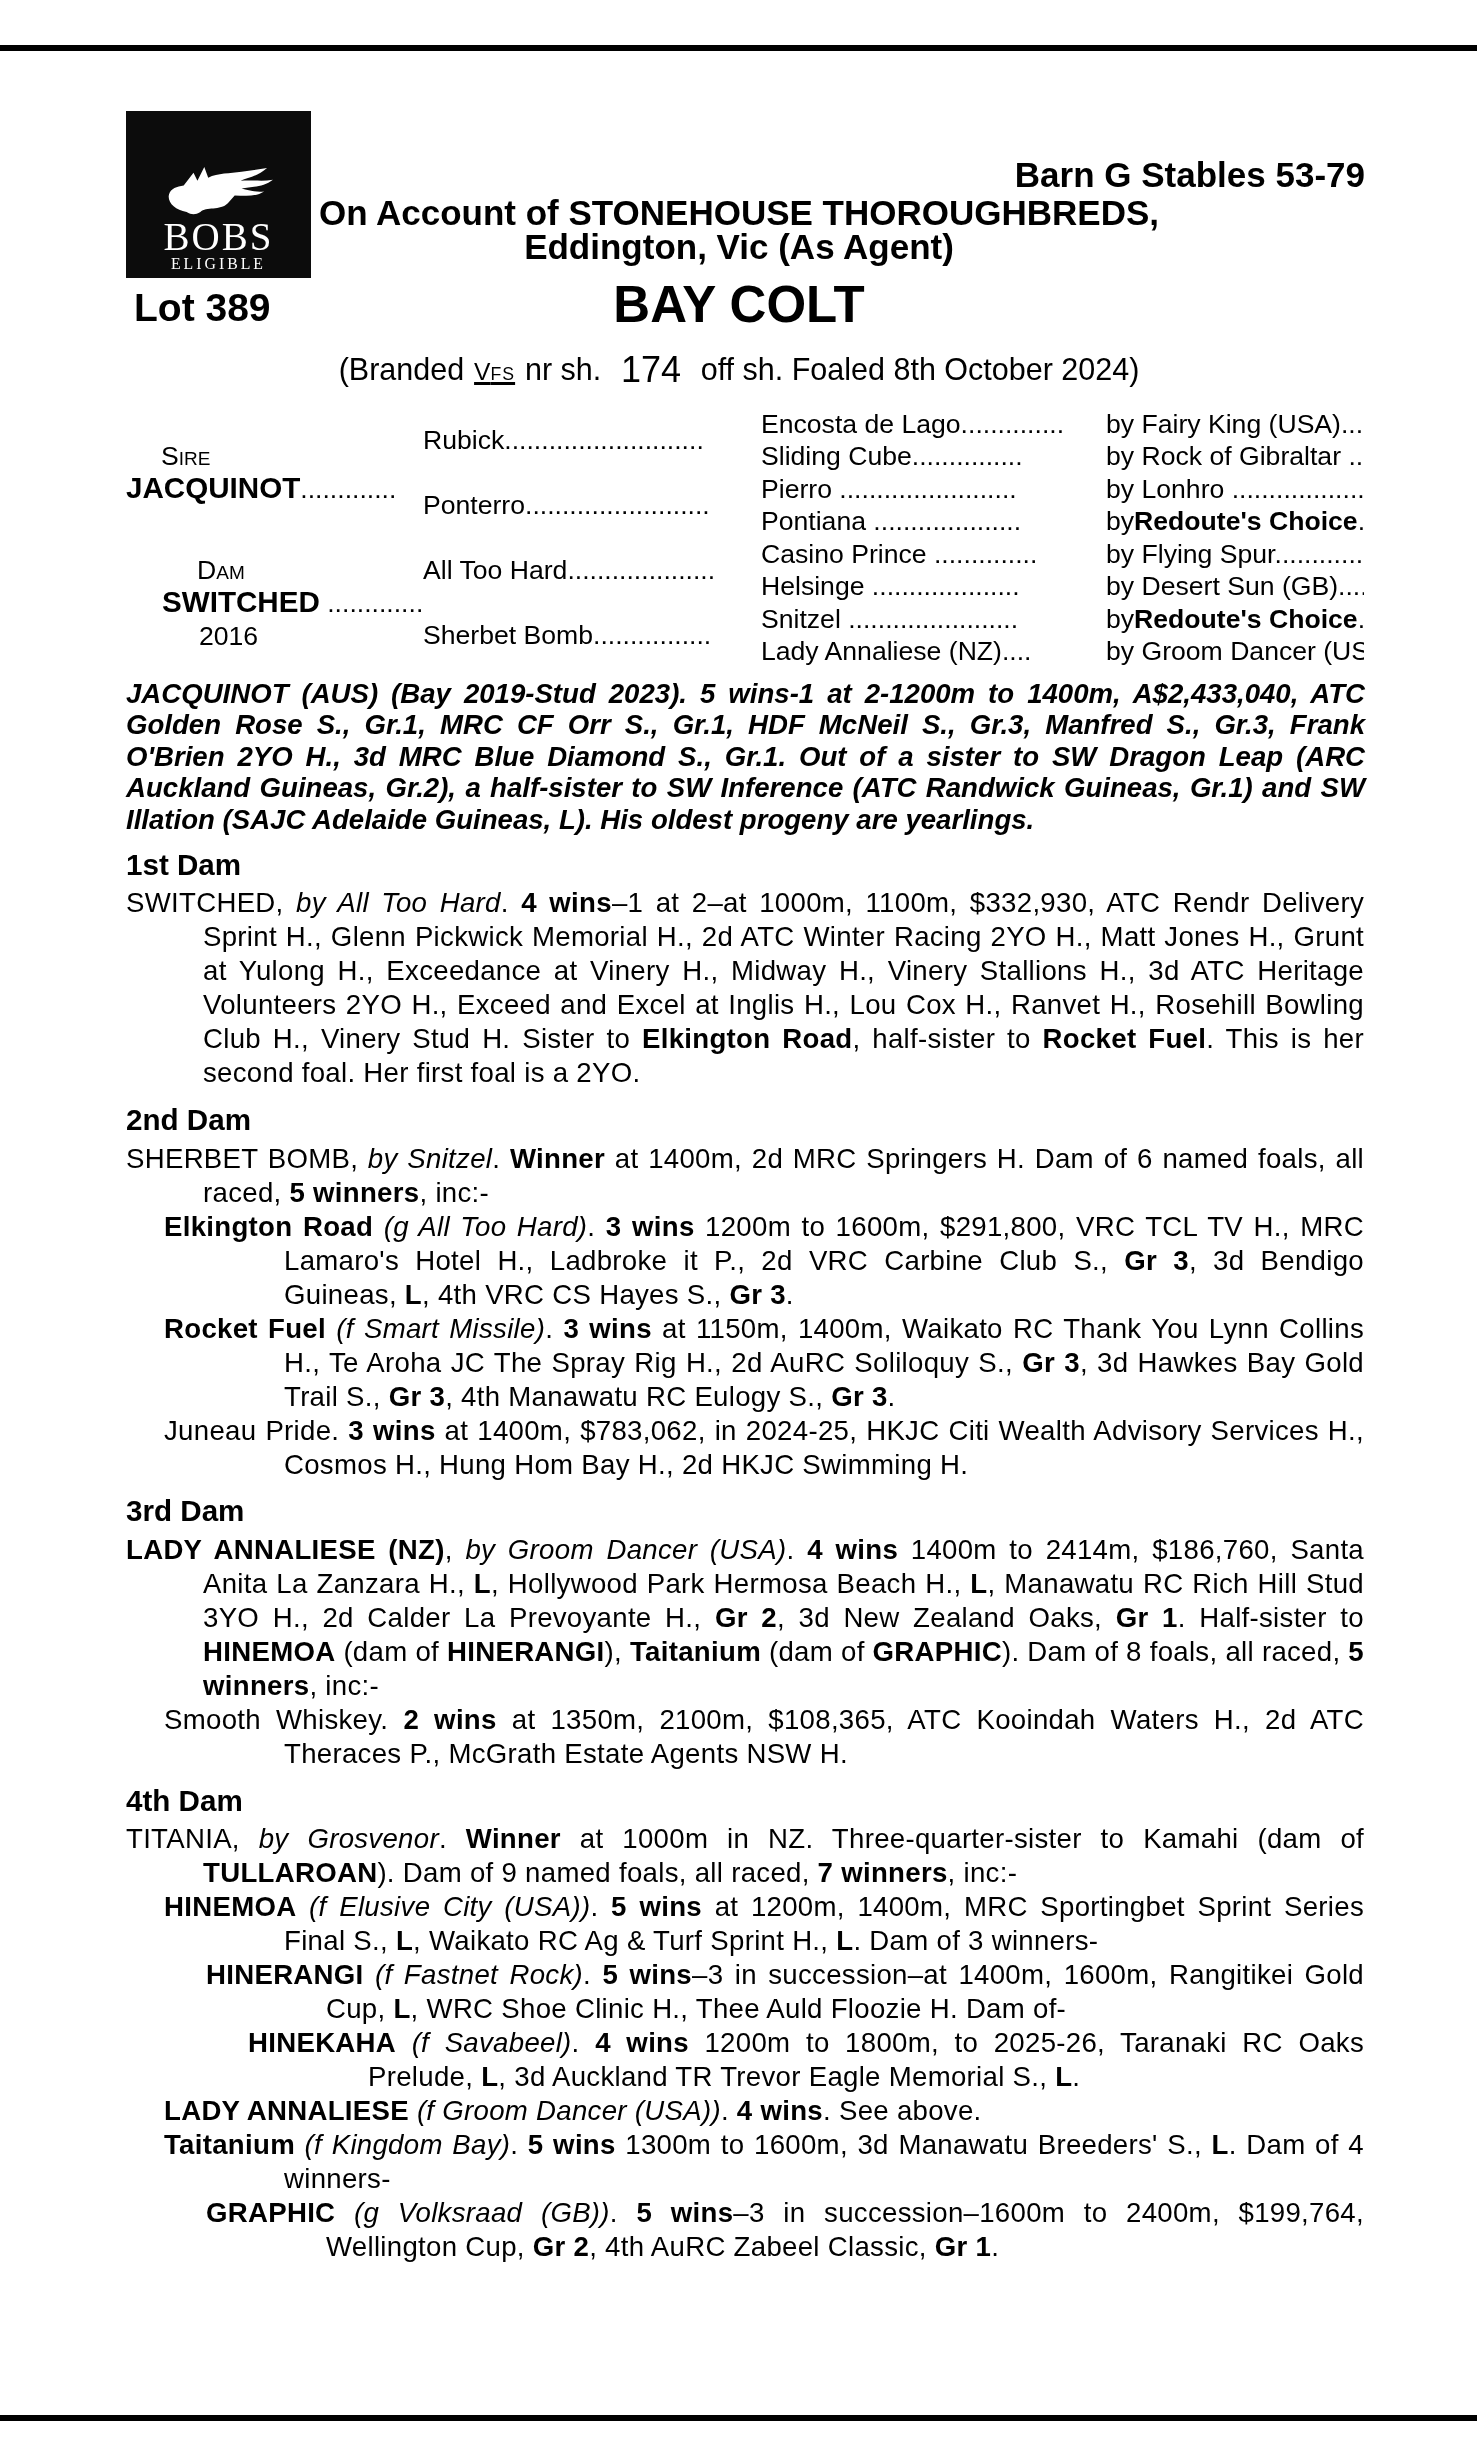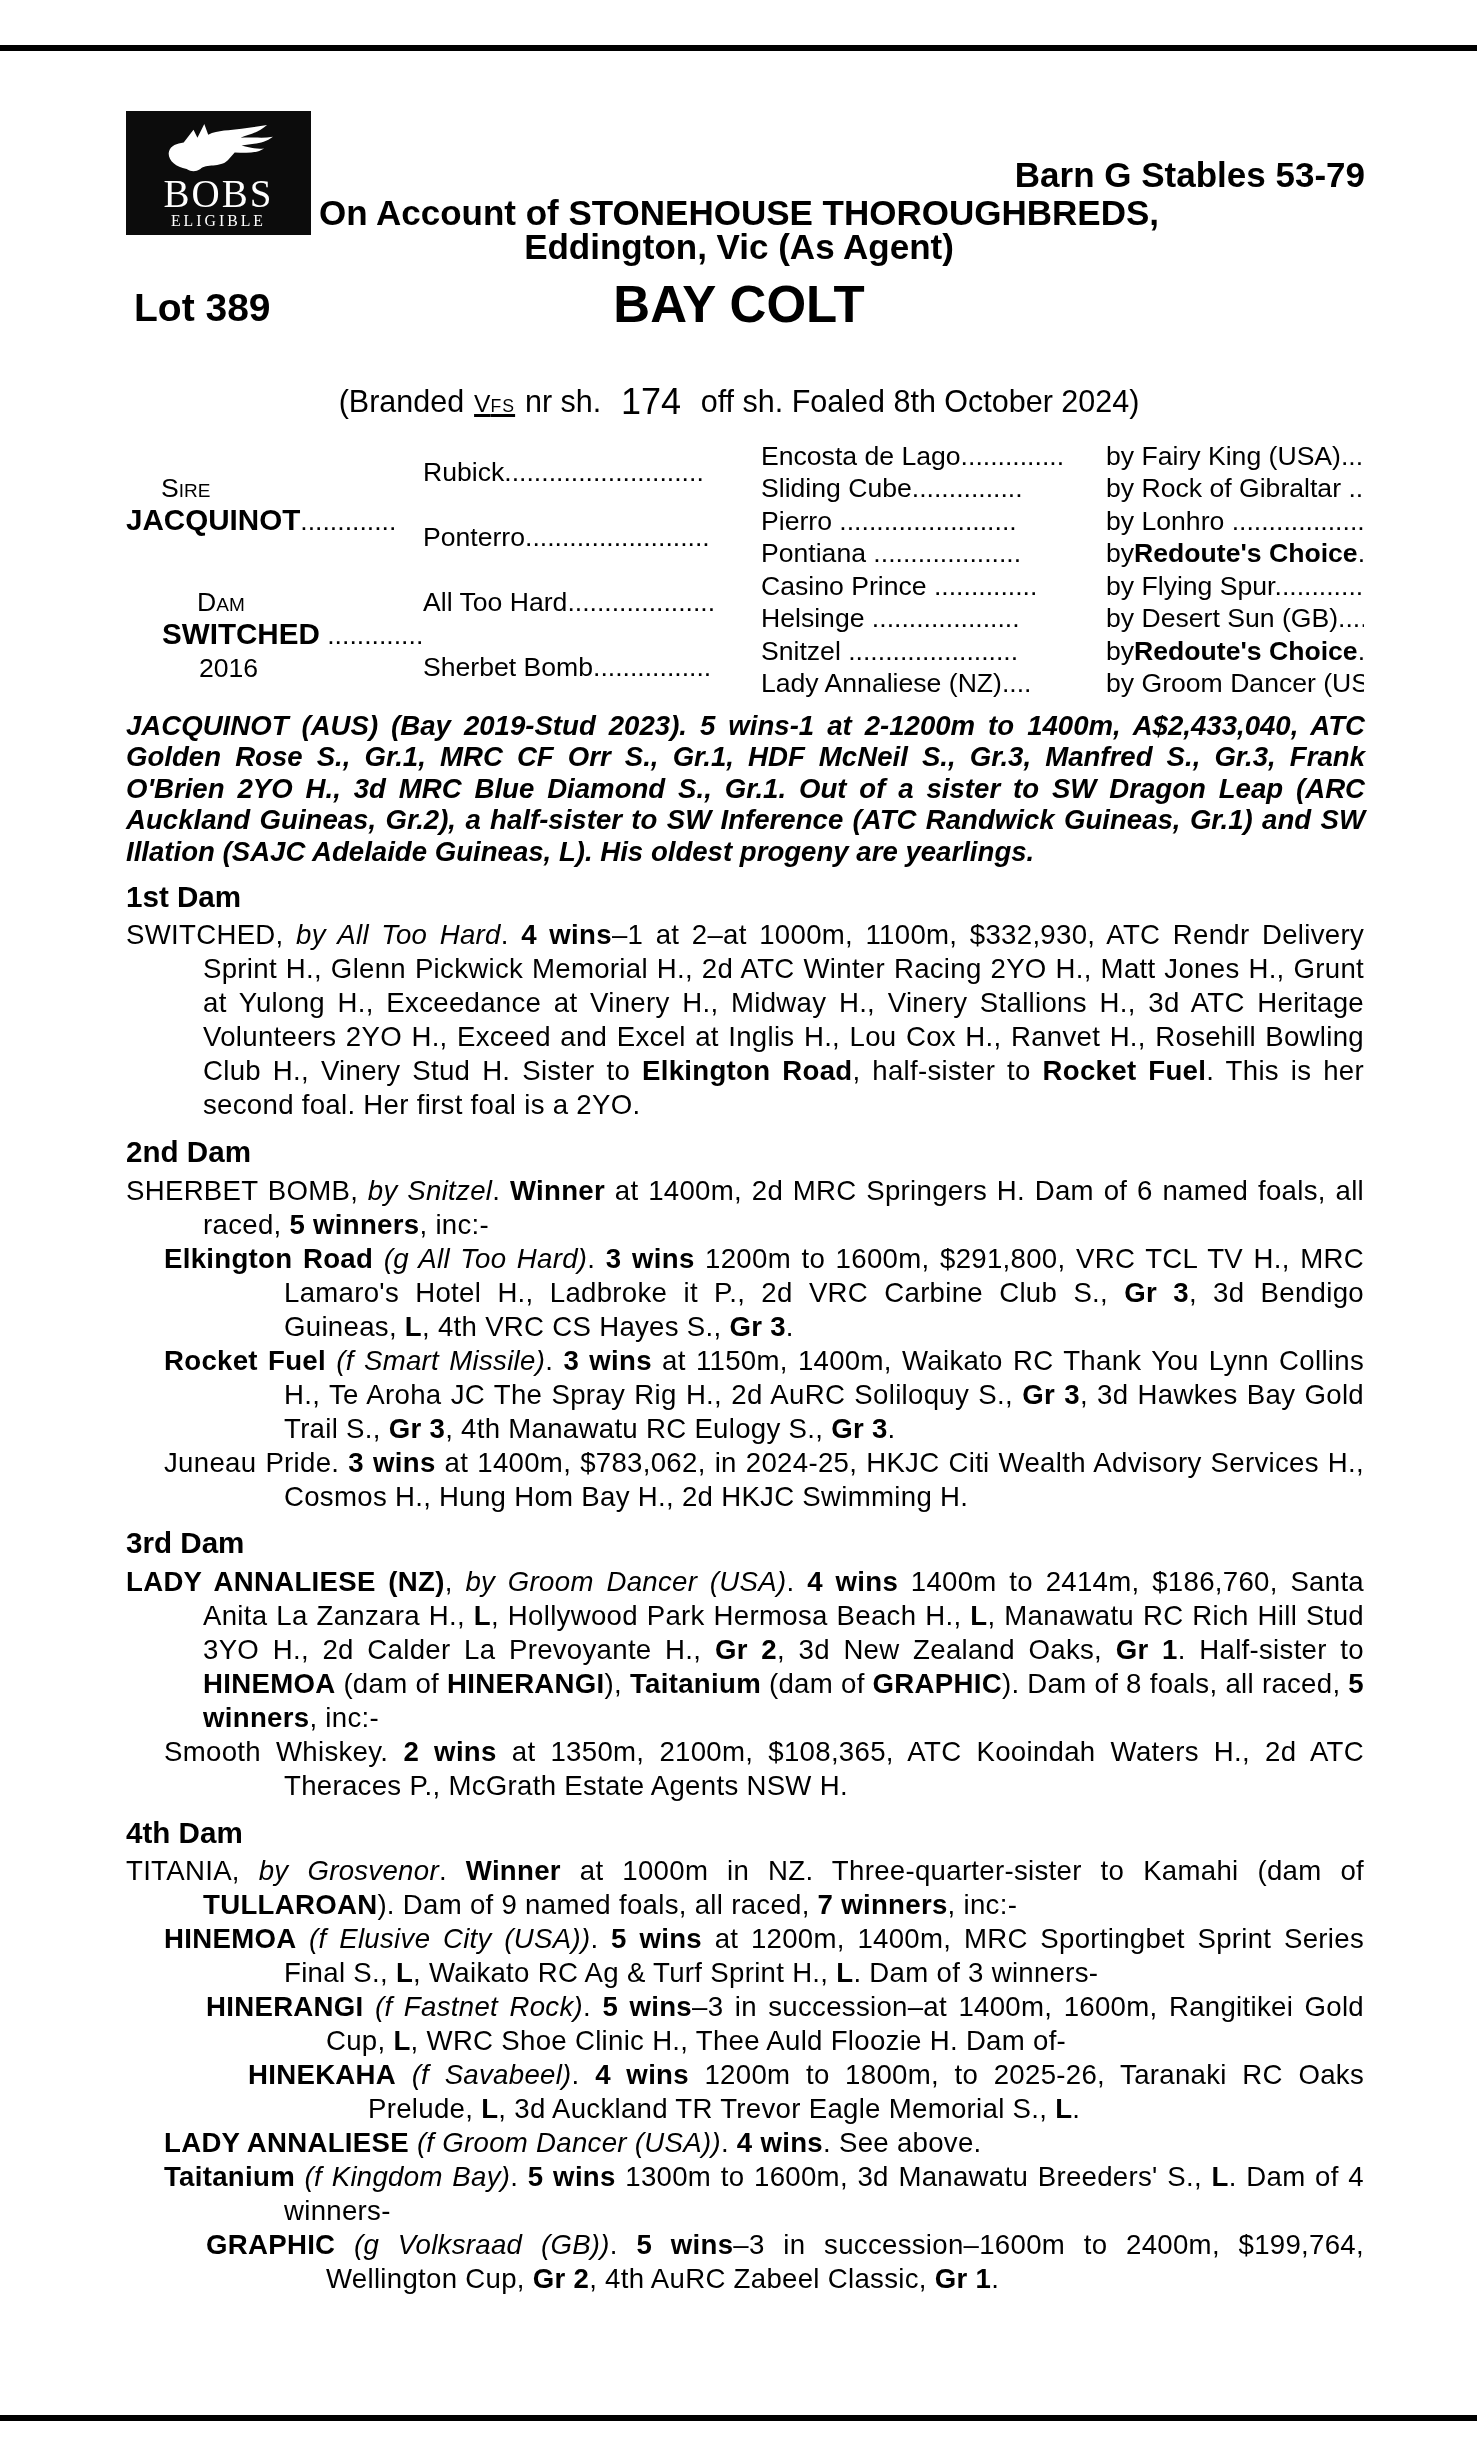--- a/index.html
+++ b/index.html
@@ -10,36 +10,36 @@
     font-family:"Liberation Sans", sans-serif;
     color:#000;
     overflow:hidden;
   }
   .rule{position:absolute;left:0;width:1478px;height:5.9px;background:#000;}
   .rule-top{top:45px;}
   .rule-bottom{top:2415px;}
 
   
   .logo{
-    position:absolute;left:126px;top:111px;width:185px;height:124px;
+    position:absolute;left:126px;top:111px;width:185px;height:167px;
     background:#0c0c0c;color:#fff;
     display:flex;flex-direction:column;align-items:center;justify-content:flex-end;
     padding-bottom:4.9px;box-sizing:border-box;
   }
   .logo svg{display:block;margin-bottom:2px;}
   .logo-bobs{font-family:"Liberation Serif", serif;font-size:39px;line-height:37px;letter-spacing:2px;}
   .logo-elig{font-family:"Liberation Serif", serif;font-size:15.8px;line-height:17.7px;letter-spacing:3px;}
 
   
   .hdr-barn{margin:153px 113px 0 0;text-align:right;font-weight:bold;font-size:35px;line-height:43px;}
   .hdr-center{text-align:center;font-weight:bold;font-size:35px;line-height:34px;}
   .title-row{position:relative;height:61px;margin-top:9.9px;}
   .lot{position:absolute;left:134px;top:11.8px;font-weight:bold;font-size:39px;}
   .colt-title{text-align:center;font-weight:bold;font-size:51px;line-height:61px;}
-  .branded-line{text-align:right;font-size:30.5px;height:69px;display:flex;align-items:center;justify-content:center;margin-top:32px;}
+  .branded-line{text-align:right;font-size:30.5px;height:69px;display:flex;align-items:center;justify-content:center;}
   .brand-mark{text-decoration:underline;margin:0 9.9px;}
   .bm-v{font-size:24.6px;}
   .bm-fs{font-size:17.7px;letter-spacing:1px;}
   .frac{display:inline-flex;flex-direction:row;align-items:center;font-size:36px;line-height:27.6px;margin:0 19.7px;}
 
   
   .pedigree{
     margin:3.9px 0 0 126px;width:1238px;
     display:grid;grid-template-columns:297px 338px 345px 258px;grid-auto-rows:32.5px;
     font-size:26.6px;

